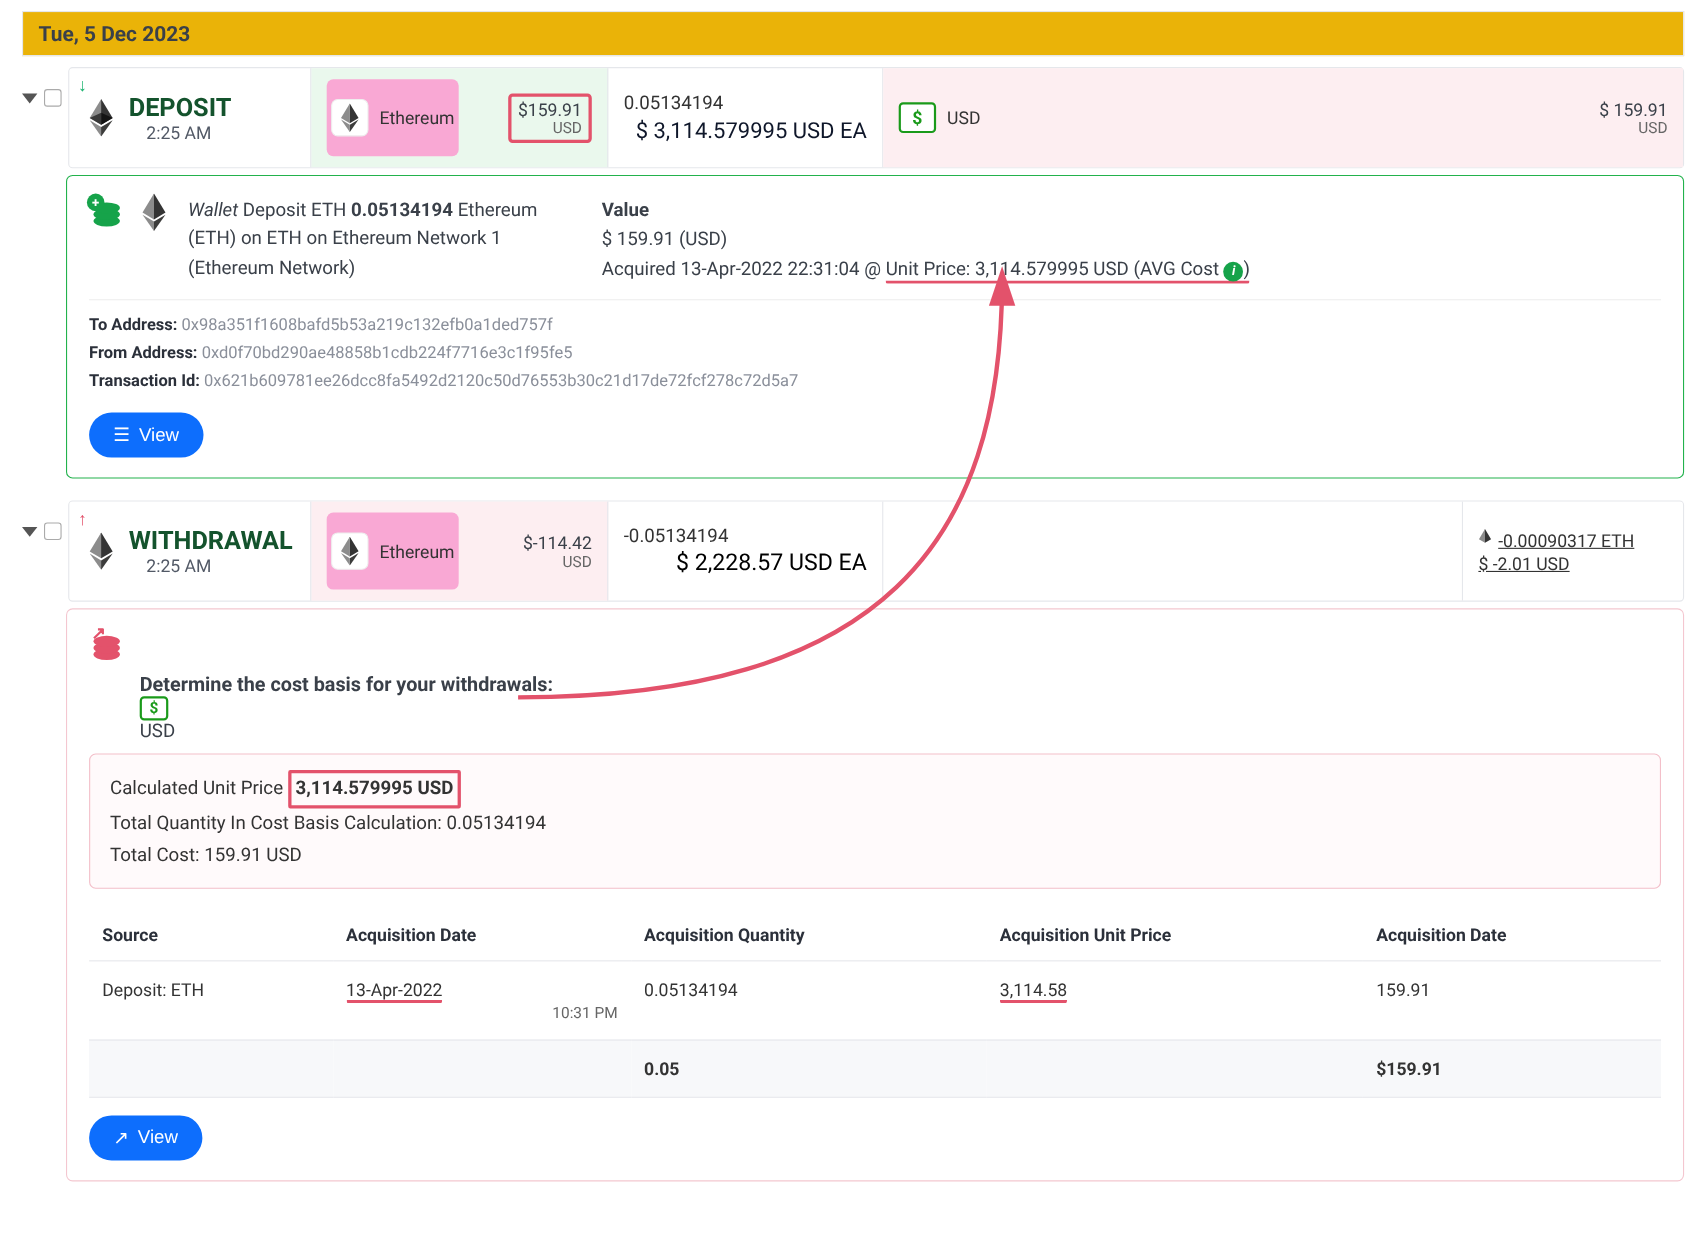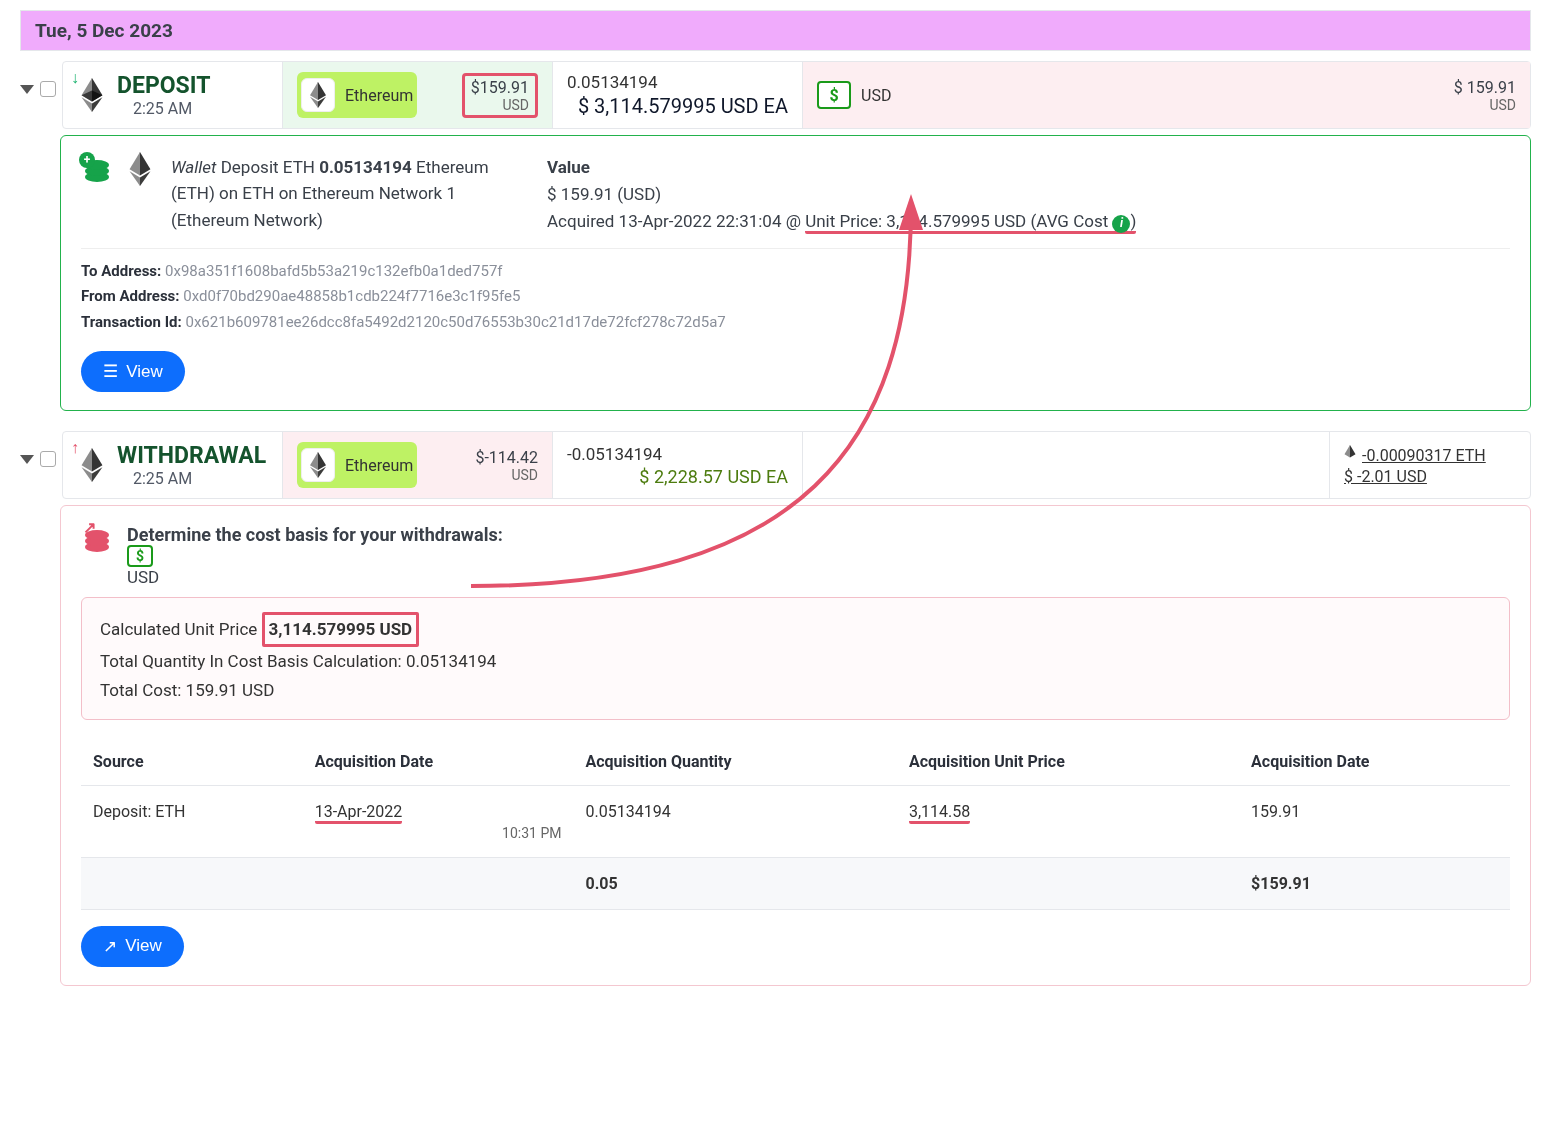--- a/index.html
+++ b/index.html
@@ -1,37 +1,37 @@
 <!DOCTYPE html>
 <html><head>
 <meta charset="utf-8">
 <style>
 * { box-sizing: border-box; margin: 0; padding: 0; }
 body { font-family: -apple-system, BlinkMacSystemFont, "Segoe UI", Roboto, sans-serif; background: #fff; color: #333; font-size: 16px; padding: 10px 20px; }
-.date-header { background: #f0abfc; border: 1px solid #e5e7eb; padding: 8px 14px; font-weight: 700; font-size: 19px; color: #3a4049; margin-bottom: 10px; }
+.date-header { background: #eab308; border: 1px solid #e5e7eb; padding: 8px 14px; font-weight: 700; font-size: 19px; color: #3a4049; margin-bottom: 10px; }
 .tx-row { display: flex; align-items: flex-start; gap: 6px; margin-bottom: 6px; }
 .tx-toggle-col { display: flex; align-items: center; gap: 6px; padding-top: 20px; }
 .caret { width: 0; height: 0; border-left: 7px solid transparent; border-right: 7px solid transparent; border-top: 9px solid #555; }
 .checkbox { width: 16px; height: 16px; border: 1px solid #aaa; border-radius: 3px; }
 .tx-main { flex: 1; display: flex; border: 1px solid #e5e7eb; border-radius: 4px; min-height: 62px; }
 .tx-cell { padding: 10px 14px; border-right: 1px solid #e5e7eb; display: flex; align-items: center; gap: 10px; }
 .tx-cell:last-child { border-right: none; }
 .tx-cell.type { width: 220px; position: relative; }
 .tx-cell.coin { width: 270px; justify-content: space-between; }
 .tx-cell.amount { width: 250px; flex-direction: column; align-items: flex-end; justify-content: center; gap: 2px; }
 .tx-cell.fiat { flex: 1; justify-content: space-between; }
 .tx-cell.fee { width: 200px; flex-direction: column; align-items: flex-start; justify-content: center; gap: 0; text-decoration: underline; }
 .arrow-ind { position: absolute; top: 6px; left: 8px; font-size: 16px; font-weight: 700; }
 .arrow-ind.down { color: #21b573; }
 .arrow-ind.up { color: #e3526b; }
 .eth-icon-lg { width: 30px; height: 30px; display: flex; align-items: center; justify-content: center; }
 .eth-icon-lg svg { width: 22px; height: 34px; }
 .tx-title { font-weight: 700; font-size: 23px; color: #14532d; }
 .tx-time { font-size: 16px; color: #525966; margin-left: 16px; }
-.coin-badge { display: flex; align-items: center; gap: 10px; background: #bef264; border-radius: 6px; padding: 6px 4px; }
+.coin-badge { display: flex; align-items: center; gap: 10px; background: #f9a8d4; border-radius: 6px; padding: 18px 4px; }
 .coin-badge .eth-box { width: 34px; height: 34px; background: #fff; border: 1px solid #eee; border-radius: 6px; display: flex; align-items: center; justify-content: center; }
 .price-label { text-align: right; }
 .price-label .v { font-size: 16px; color: #3a4049; }
 .price-label .u { font-size: 14px; color: #666; }
 .usd-box { width: 34px; height: 28px; border: 2px solid #1a9a1a; border-radius: 4px; display: flex; align-items: center; justify-content: center; color: #1a9a1a; font-weight: 700; font-size: 16px; background: #fff; }
 .bg-green { background: #eaf8ed; }
 .bg-pink { background: #fdeef1; }
 .red-box { border: 3px solid #e3526b; border-radius: 4px; padding: 2px 6px; }
 .red-box-inline { border: 3px solid #e3526b; border-radius: 2px; padding: 0 4px; display: inline-block; text-align: center; }
 .red-underline { border-bottom: 3px solid #e3526b; border-radius: 2px; }
@@ -50,21 +50,21 @@
 .info-badge { display: inline-flex; width: 18px; height: 18px; border-radius: 50%; background: #16a34a; color: #fff; align-items: center; justify-content: center; font-size: 12px; font-weight: 700; font-style: italic; }
 .stack-coins { width: 34px; height: 34px; position: relative; }
 .stack-coins .coin { width: 24px; height: 10px; border-radius: 50%/50%; background: #16a34a; position: absolute; left: 4px; }
 .stack-coins .coin.red { background: #e3526b; }
 .stack-coins .c1 { top: 18px; }
 .stack-coins .c2 { top: 12px; }
 .stack-coins .c3 { top: 6px; }
 .stack-coins .plus { position: absolute; top: -2px; left: -2px; width: 16px; height: 16px; border-radius: 50%; background: #16a34a; color: #fff; font-size: 12px; font-weight: 700; display: flex; align-items: center; justify-content: center; }
 .stack-coins .arr { position: absolute; top: -6px; left: 2px; color: #e3526b; font-size: 16px; font-weight: 700; }
 .cost-panel-head { display: flex; gap: 12px; align-items: flex-start; margin-bottom: 10px; }
-.cost-panel-head .txt { font-size: 17px; color: #3a4049; }
+.cost-panel-head .txt { font-size: 17px; color: #3a4049; margin-top: 40px; }
 .cost-panel-head .txt .h { font-weight: 700; font-size: 18px; }
 .calc-box { border: 1px solid #f3bfc9; border-radius: 6px; padding: 14px 18px; margin: 10px 0 18px; font-size: 17px; line-height: 1.7; background: #fffafb; }
 .calc-box .bold { font-weight: 700; }
 table.cost-tbl { width: 100%; border-collapse: collapse; margin-top: 6px; }
 table.cost-tbl th { text-align: left; font-weight: 700; padding: 14px 12px; border-bottom: 1px solid #e5e7eb; font-size: 16px; color: #2b303a; }
 table.cost-tbl td { padding: 16px 12px; border-bottom: 1px solid #e5e7eb; font-size: 16px; vertical-align: top; }
 table.cost-tbl tr.total td { background: #f7f8fa; font-weight: 700; }
 .sub-time { font-size: 14px; color: #666; display: block; text-align: right; margin-top: 4px; }
 .svg-arrow { position: absolute; pointer-events: none; }
 </style>
@@ -204,21 +204,21 @@
         </span>
         <span>Ethereum</span>
       </div>
       <div class="price-label">
         <div class="v">$-114.42</div>
         <div class="u">USD</div>
       </div>
     </div>
     <div class="tx-cell amount" style="align-items:flex-start;">
       <div style="font-size:17px;">-0.05134194</div>
-      <div style="font-size:18px;color:#4d7c0f;align-self:flex-end;">$ 2,228.57 USD EA</div>
+      <div style="font-size:21px;color:#000000;align-self:flex-end;">$ 2,228.57 USD EA</div>
     </div>
     <div class="tx-cell" style="flex:1;"></div>
     <div class="tx-cell fee">
       <div style="display:flex;align-items:center;gap:6px;">
         <span>
           <svg viewBox="0 0 256 417" width="12" height="18">
               <path fill="#343434" d="M127.9 0L125 10v275l3 3 128-76z"></path>
               <path fill="#8C8C8C" d="M128 0L0 212l128 76V0z"></path>
             </svg>
         </span>

